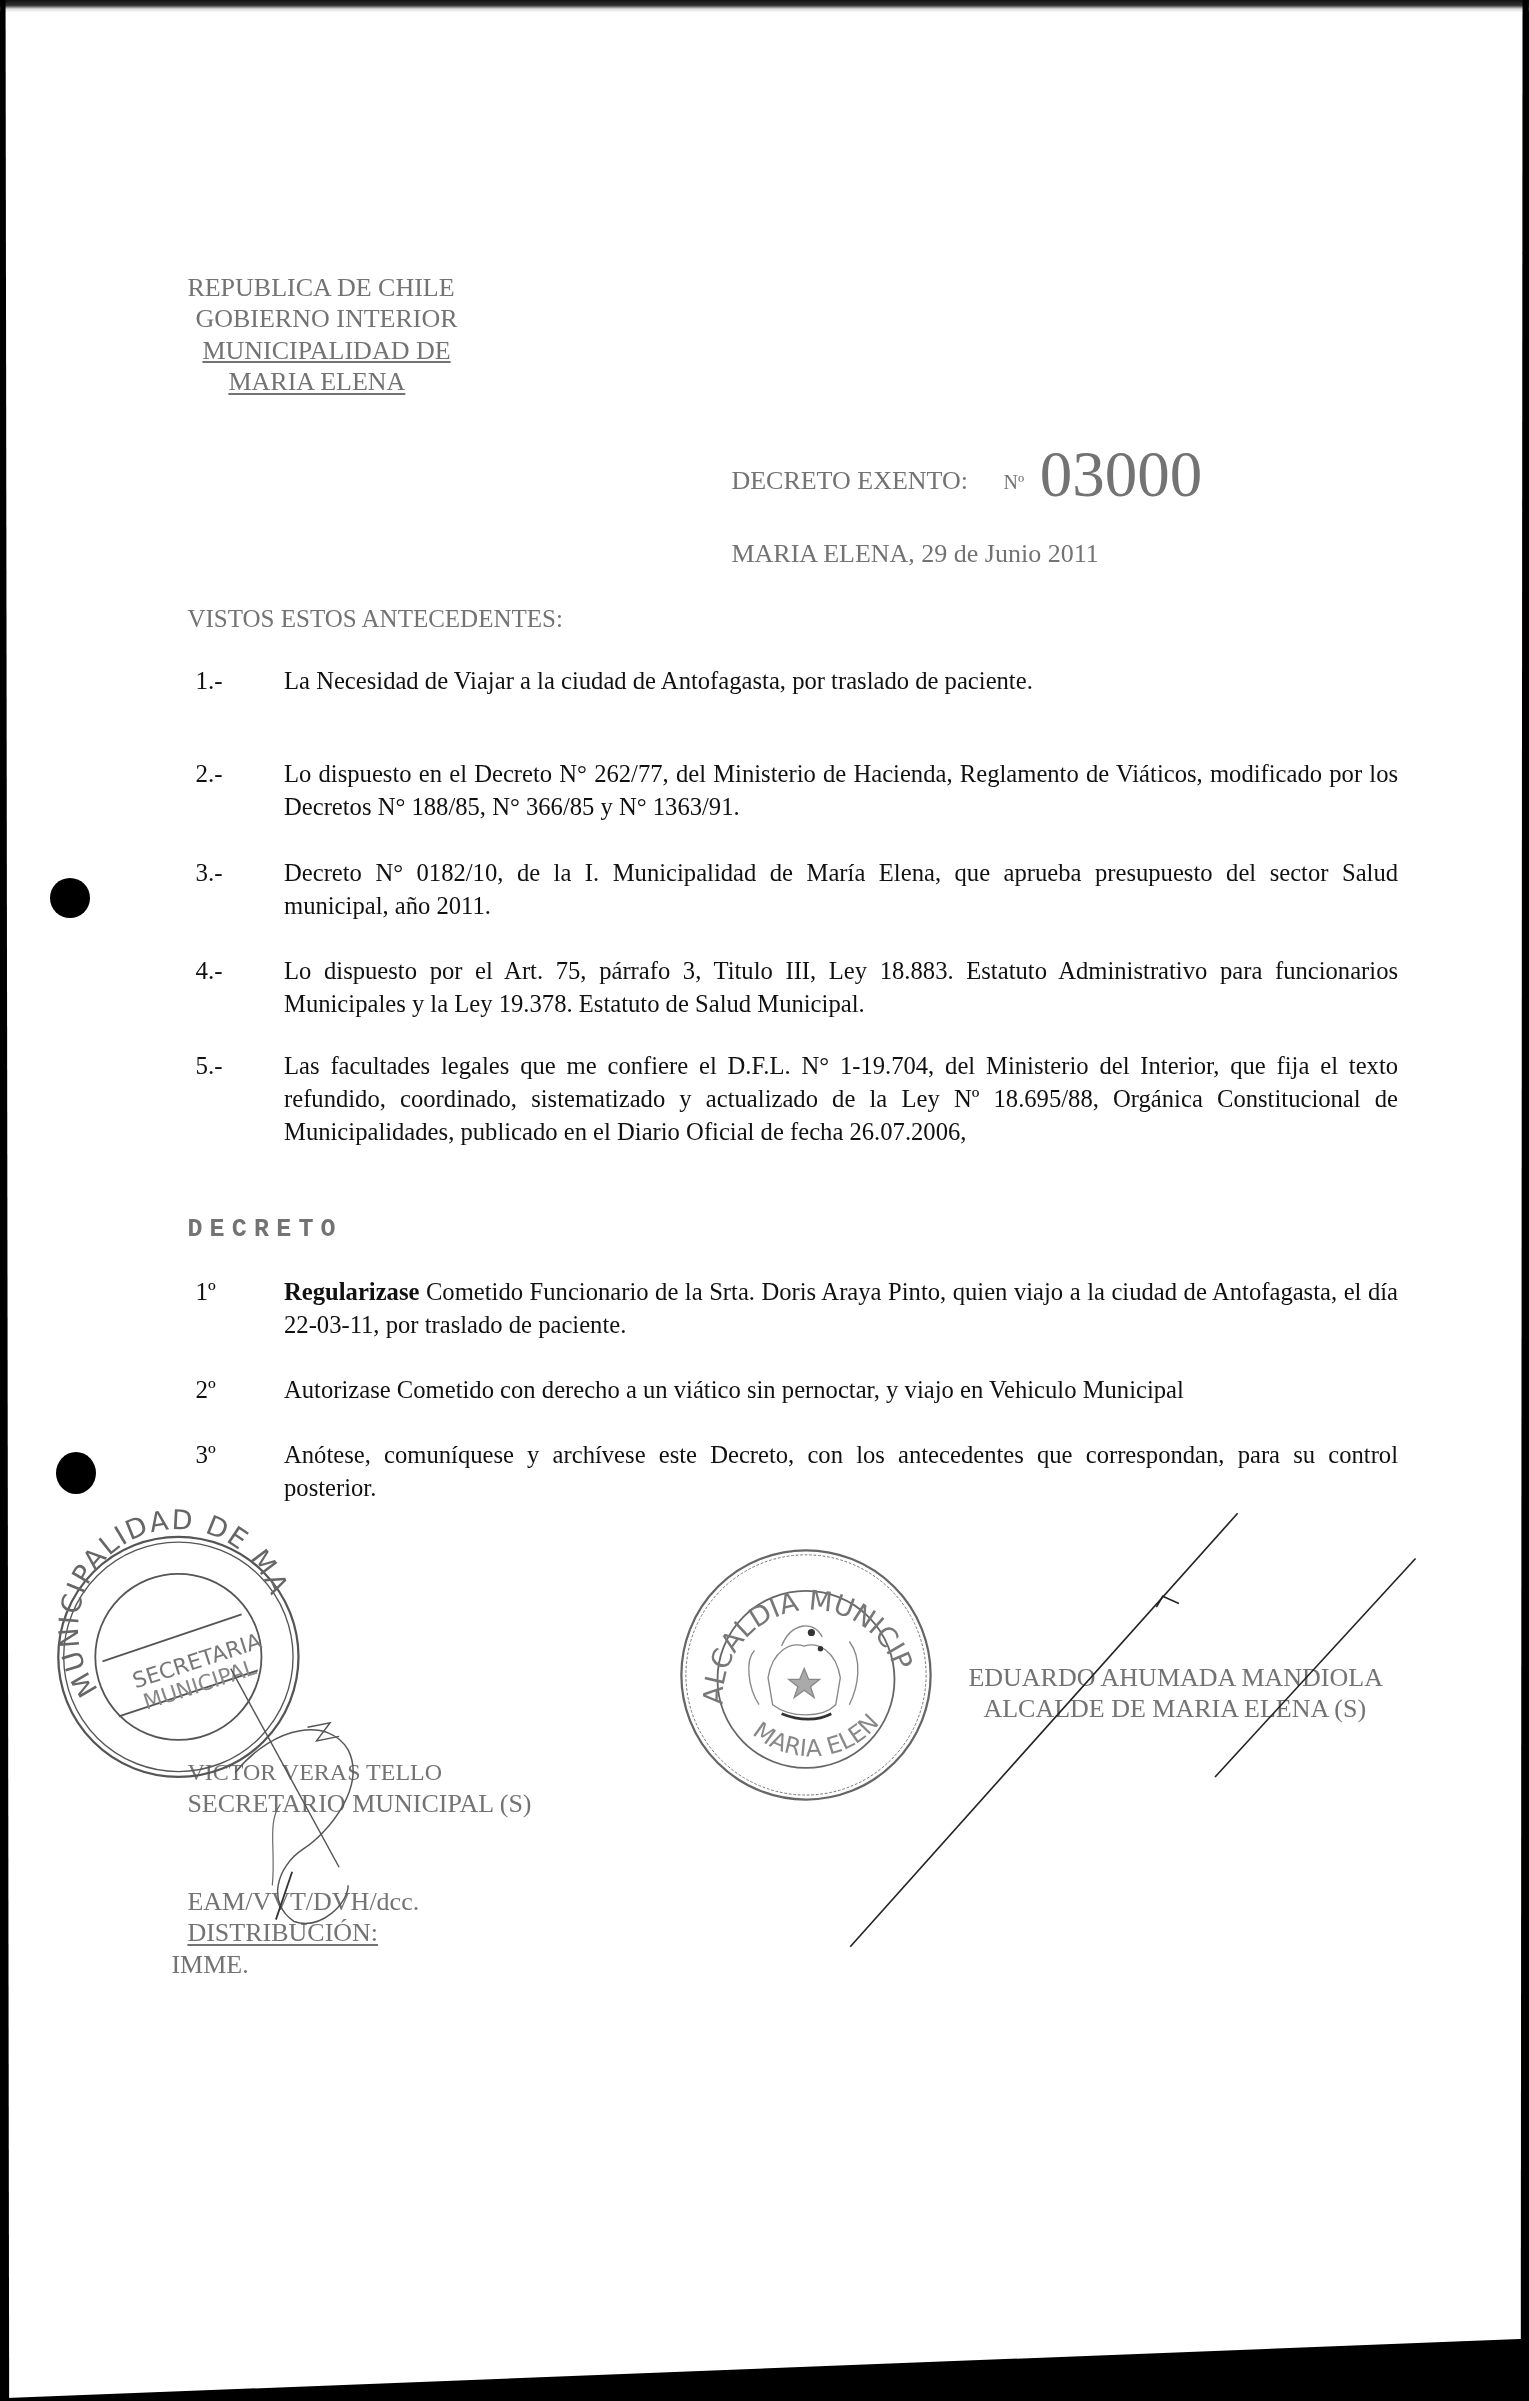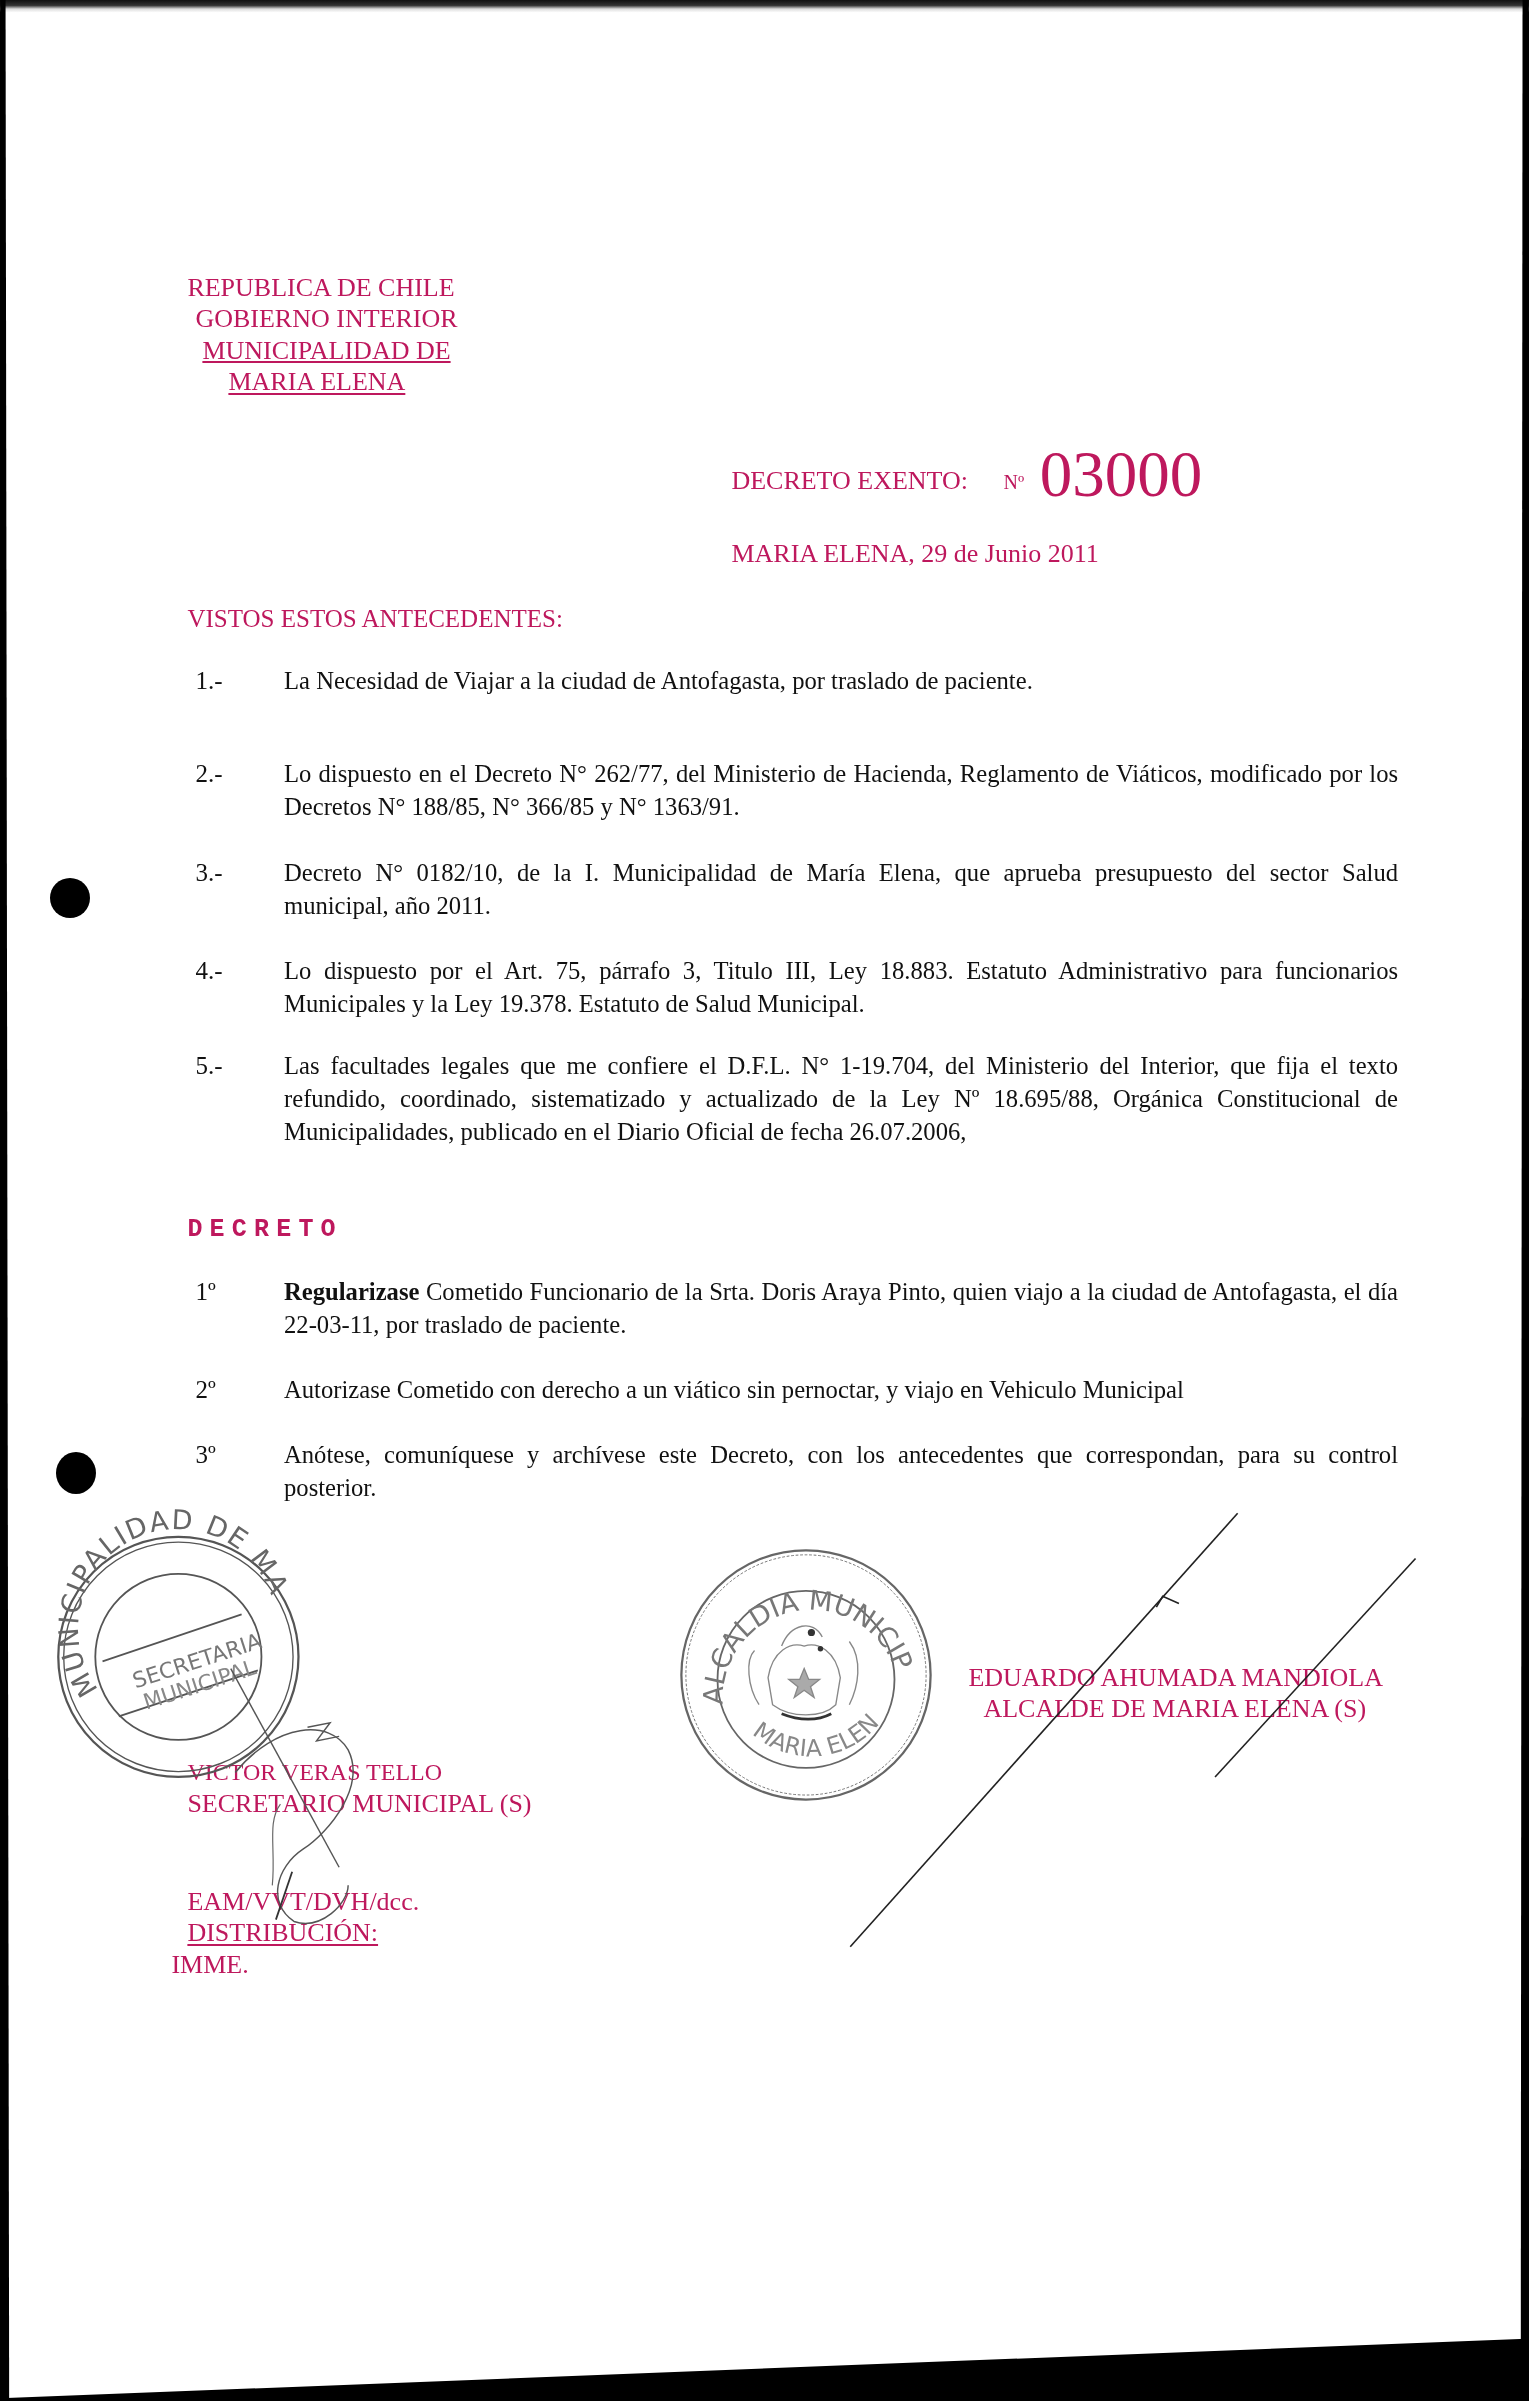--- a/index.html
+++ b/index.html
@@ -4,21 +4,21 @@
 <style>
   html, body { margin: 0; padding: 0; background: #000; }
   body { width: 1529px; height: 2401px; position: relative; overflow: hidden; }
   .page {
     position: absolute; left: 5.4px; top: 7.2px; width: 1518px; height: 2394px;
     background: #fff; overflow: hidden;
   }
   .scan-top { position: absolute; left: 0; top: 0; width: 1529px; height: 12.6px;
     background: linear-gradient(to bottom, #111 0, #333 5.4px, #ddd 9px, rgba(255,255,255,0) 12.6px); }
   .bottom-band { position: absolute; left: 0; top: 0; width: 1529px; height: 2401px; pointer-events: none; }
-  .t { position: absolute; font-family: "Liberation Serif", "DejaVu Serif", serif; color: #be185d; white-space: nowrap; }
+  .t { position: absolute; font-family: "Liberation Serif", "DejaVu Serif", serif; color: #737373; white-space: nowrap; }
   .hdr { font-size: 26px; line-height: 32px; }
   .u { text-decoration: underline; text-underline-offset: 2.7px; text-decoration-thickness: 1.8px; }
   .big { font-size: 65px; line-height: 65px; }
   .item { position: absolute; left: 190px; width: 1219px; }
   .item .n { position: absolute; left: 0; top: 0; font-family: "Liberation Serif", serif; font-size: 25px; line-height: 33px; color:#111; }
   .item .p { position: absolute; left: 89px; top: 0; width: 1131px; font-family: "Liberation Serif", serif; font-size: 25px; line-height: 33px; color:#111; text-align: justify; text-align-last: left; transform: scaleX(0.985); transform-origin: left top; }
   .decreto-title { font-weight: bold; letter-spacing: 7.2px; font-size: 25px; font-family: Liberation Mono, monospace; }
   .hole { position: absolute; background: #000; border-radius: 50%; }
   svg.overlay { position: absolute; left: 0; top: 0; }
 </style>

